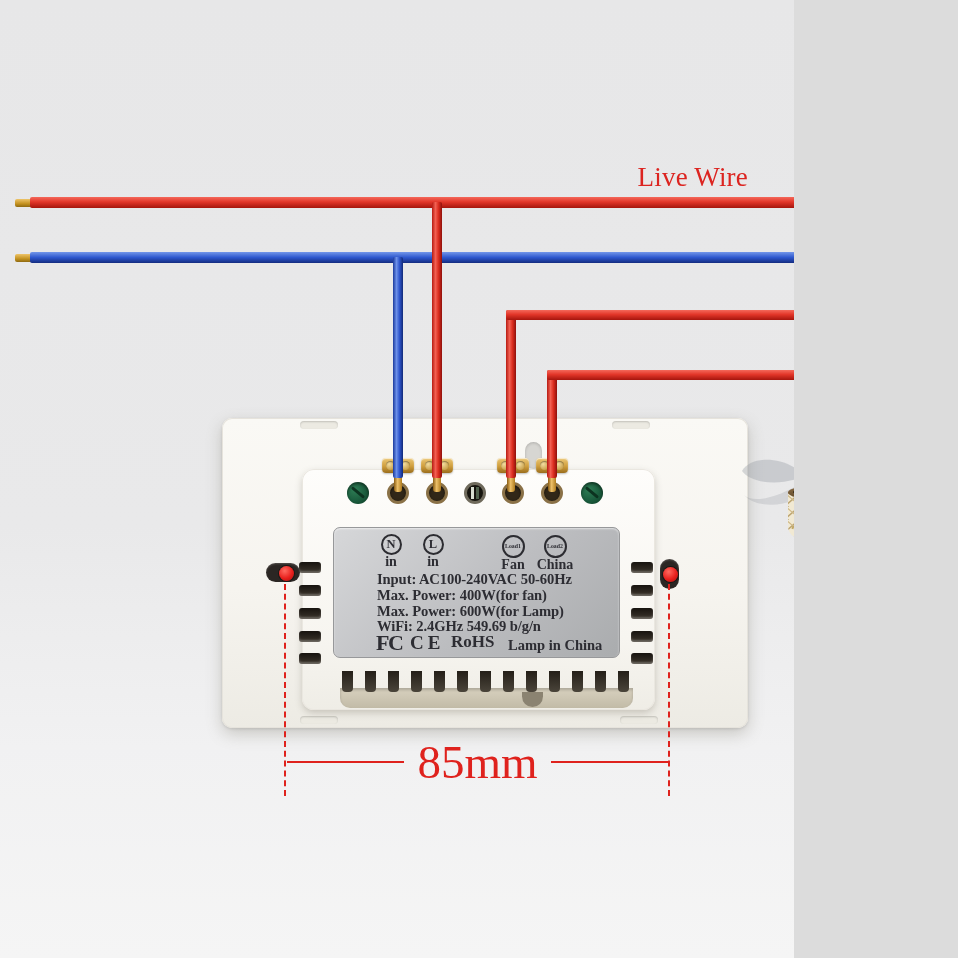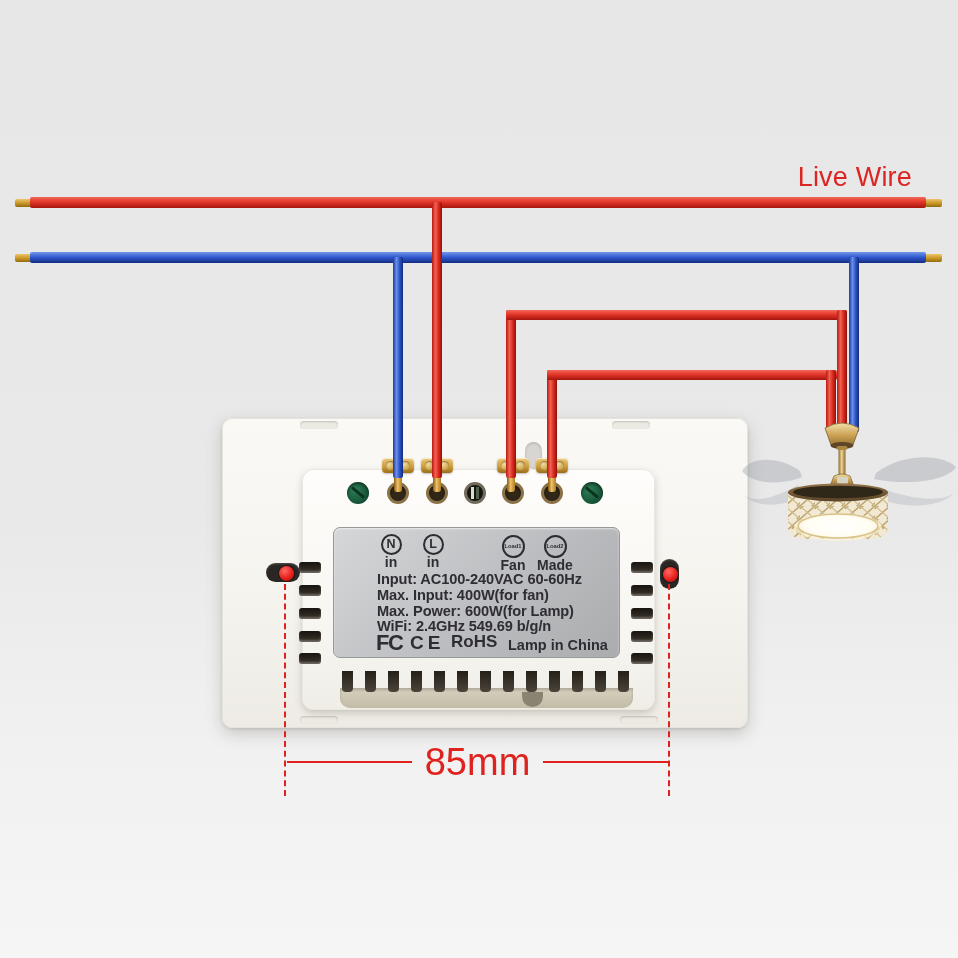--- a/index.html
+++ b/index.html
@@ -1,19 +1,19 @@
 <!DOCTYPE html>
 <html style="--live-label: #dc2420; --neutral-label: #2b66d9; --annotation: #df221d; --label-text: #2d2d33;"><head>
 <meta charset="utf-8">
 <style>
   html,body{margin:0;padding:0;background:#dcdcdc;}
   #stage{
-    position:relative;width:958px;height:958px;overflow:hidden;
+    position:relative;width:794px;height:958px;overflow:hidden;
     background:linear-gradient(180deg,#e7e7e8 0%,#e9e9ea 55%,#f1f1f2 78%,#f5f5f5 100%);
-    font-family:Liberation Sans, sans-serif;
+    font-family:Liberation Serif, serif;
   }
   .abs{position:absolute;}
   
   .wire{position:absolute;}
   .wire.red.h{background:linear-gradient(180deg,#f4685a 0%,#e23629 45%,#a5150d 100%);border-radius:2px;}
   .wire.red.v{background:linear-gradient(90deg,#b71b12 0%,#f26052 35%,#da2d1f 65%,#8f100b 100%);border-radius:2px;}
   .wire.blue.h{background:linear-gradient(180deg,#7396ea 0%,#2e57cd 50%,#142c80 100%);border-radius:2px;}
   .wire.blue.v{background:linear-gradient(90deg,#1a3a9e 0%,#6b8fe9 35%,#2e55cc 65%,#122a78 100%);border-radius:2px;}
   .tip{position:absolute;background:linear-gradient(180deg,#eec469 0%,#c3911f 60%,#8f6a12 100%);border-radius:2px;}
   .gold-lead{position:absolute;width:8px;background:linear-gradient(90deg,#8a5c12,#edc069 45%,#b07c1e);border-radius:3px;}
@@ -63,21 +63,21 @@
   .tmark .circ{display:inline-block;box-sizing:border-box;border:2px solid #2c2c31;border-radius:50%;font-weight:bold;}
   .tmark .circ.small{width:21px;height:21px;font-size:12.5px;line-height:17px;}
   .tmark .circ.load{width:23px;height:23px;font-size:5.8px;line-height:19px;letter-spacing:0;}
   .tmark .sub{font-size:14px;font-weight:bold;margin-top:0px;line-height:14px;}
   .spec{position:absolute;left:43px;font-size:14.6px;font-weight:bold;letter-spacing:-.1px;line-height:15.4px;white-space:nowrap;}
   .cert{position:absolute;font-weight:bold;white-space:nowrap;}
   
   .dash-v{position:absolute;width:0;border-left:2.5px dashed var(--annotation,#df221d);}
   .dim-wrap{position:absolute;left:287px;top:741px;width:381px;height:42px;display:flex;align-items:center;}
   .dim-line{flex:1;height:2.5px;background:var(--annotation,#df221d);}
-  .dim-text{margin:4px 13px;font-size:38px;color:var(--annotation,#df221d);line-height:1;}
+  .dim-text{margin:4px 13px;font-size:47px;color:var(--annotation,#df221d);line-height:1;}
 </style>
 </head>
 <body>
 
 <div id="stage">
 
   <div class="tip" style="left:15px;top:199px;width:17px;height:8px;"></div>
   <div class="tip" style="left:925px;top:199px;width:17px;height:8px;"></div>
   <div class="wire red h" style="left:30px;top:197px;width:896px;height:11px;"></div>
 
@@ -149,24 +149,24 @@
     <div class="tmark" style="left:77px;">
       <span class="circ small">L</span>
       <div class="sub">in</div>
     </div>
     <div class="tmark" style="left:157px;">
       <span class="circ load">Load1</span>
       <div class="sub">Fan</div>
     </div>
     <div class="tmark" style="left:199px;">
       <span class="circ load">Load2</span>
-      <div class="sub">Made</div>
-    </div>
-    <div class="spec" style="top:44px;">Input: AC100-240VAC 60-60Hz</div>
-    <div class="spec" style="top:60px;">Max. Input: 400W(for fan)</div>
+      <div class="sub">China</div>
+    </div>
+    <div class="spec" style="top:44px;">Input: AC100-240VAC 50-60Hz</div>
+    <div class="spec" style="top:60px;">Max. Power: 400W(for fan)</div>
     <div class="spec" style="top:76px;">Max. Power: 600W(for Lamp)</div>
     <div class="spec" style="top:91px;">WiFi: 2.4GHz 549.69 b/g/n</div>
     <div class="cert" style="left:42px;top:102px;font-size:22px;letter-spacing:-1.5px;">FC</div>
     <div class="cert" style="left:76px;top:104px;font-size:19px;letter-spacing:4px;">CE</div>
     <div class="cert" style="left:117px;top:104px;font-size:17px;">RoHS</div>
     <div class="cert" style="left:174px;top:109px;font-size:14.5px;">Lamp in China</div>
   </div>
 
   <div class="gold-lead" style="left:394px;top:474px;height:18px;"></div>
   <div class="gold-lead" style="left:433px;top:474px;height:18px;"></div>

